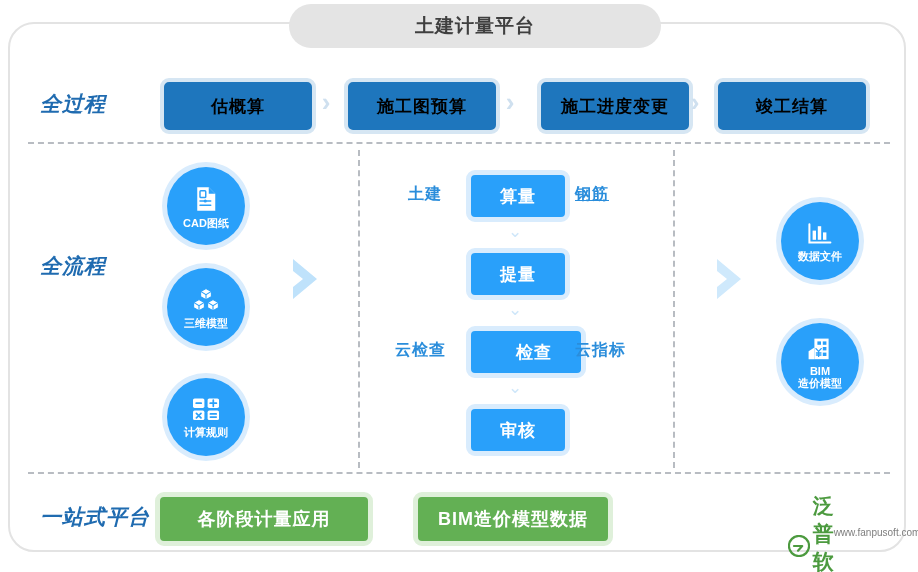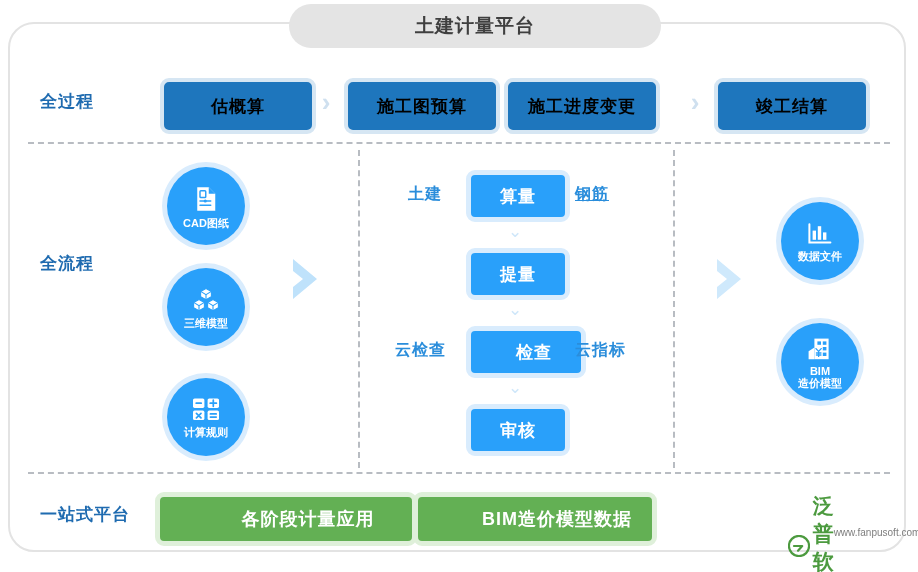--- a/index.html
+++ b/index.html
@@ -35,40 +35,40 @@
   .hr-dash.r2{top:472px;}
   .v-dash{
     position:absolute;width:0;height:318px;top:150px;
     border-left:2px dashed #b8bcc2;
   }
   .v-dash.l{left:358px;}
   .v-dash.r{left:673px;}
 
   
   .row-label{
-    position:absolute;color:#1f6bb0;font-size:17px;font-weight:700;
-    letter-spacing:1px;white-space:nowrap;
+    position:absolute;color:#1f6bb0;font-size:21px;font-weight:700;
+    letter-spacing:1px;white-space:nowrap;font-style:italic;
   }
   .row-label.lbl1{left:40px;top:90px;}
   .row-label.lbl2{left:40px;top:252px;}
   .row-label.lbl3{left:40px;top:503px;}
 
   
   .stage-btn{
     position:absolute;height:48px;top:78px;
     background:#1e76bd;border-radius:9px;
     border:4px solid #d6e6f3;
     box-sizing:content-box;
     display:flex;align-items:center;justify-content:center;
     color:#000000;font-size:17px;font-weight:700;letter-spacing:1px;
     white-space:nowrap;
   }
   .sb0{left:160px;width:148px;}
   .sb1{left:344px;width:148px;}
-  .sb2{left:504px;width:148px;}
+  .sb2{left:537px;width:148px;}
   .sb3{left:714px;width:148px;}
 
   .chev{
     position:absolute;top:89px;width:22px;height:26px;
     color:#cfe0ef;font-size:26px;line-height:26px;font-weight:700;
     display:flex;align-items:center;justify-content:center;
   }
   .cv0{left:315px;}
   .cv1{left:499px;}
   .cv2{left:684px;}
@@ -132,21 +132,20 @@
   .da3{top:380px;}
 
   
   .green-btn{
     position:absolute;height:44px;top:492px;
     background:#63b054;border-radius:9px;border:5px solid #dff0da;
     box-sizing:content-box;
     display:flex;align-items:center;justify-content:center;
     color:#ffffff;font-size:18px;font-weight:700;letter-spacing:1px;
     white-space:nowrap;
-    padding-left:44px;
   }
   .gb0{left:155px;width:208px;}
   .gb1{left:413px;width:190px;}
   .gb2{left:665px;width:186px;}
 
   
   .watermark{
     position:absolute;left:792px;top:526px;width:124px;height:44px;
     display:flex;flex-direction:row;justify-content:center;
     pointer-events:none;

